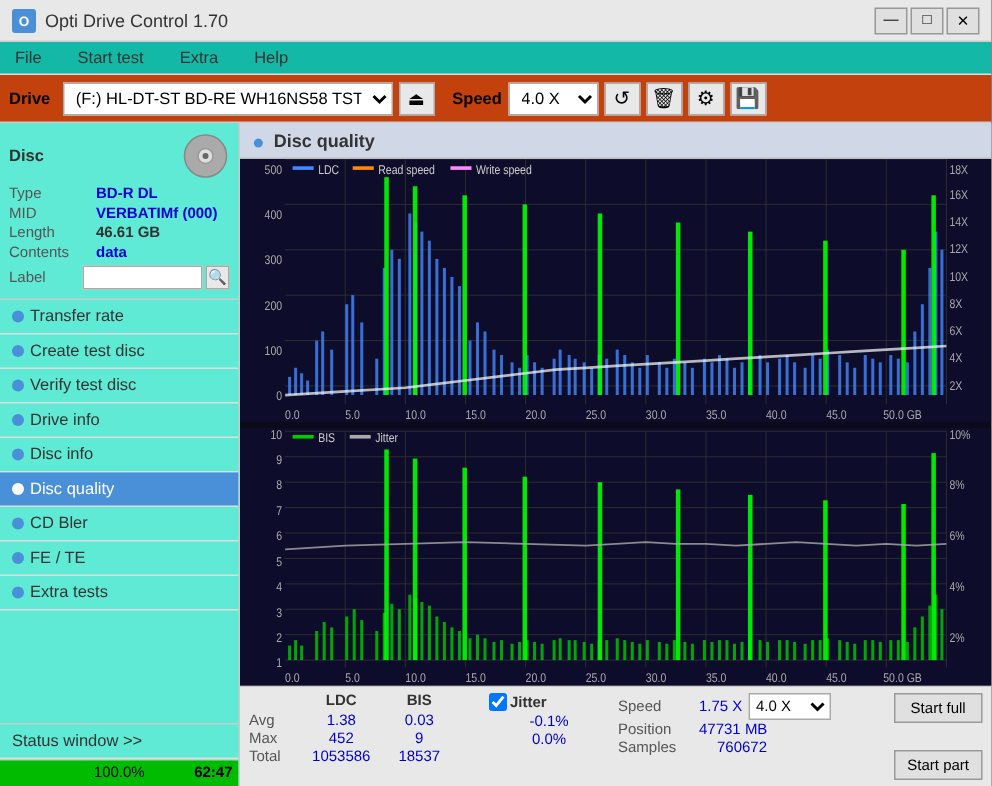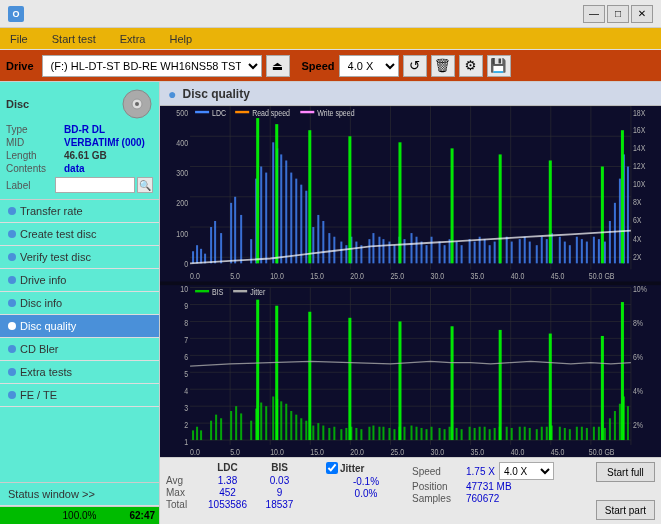--- a/index.html
+++ b/index.html
@@ -8,21 +8,21 @@
     
     .title-bar { background: #e8e8e8; height: 28px; display: flex; align-items: center; justify-content: space-between; padding: 0 8px; border-bottom: 1px solid #ccc; }
     .title-bar-left { display: flex; align-items: center; gap: 6px; }
     .title-bar-icon { width: 16px; height: 16px; background: #4a90d9; border-radius: 2px; font-size: 9px; display: flex; align-items: center; justify-content: center; color: white; font-weight: bold; }
     .title-text { font-size: 12px; color: #333; }
     .title-controls { display: flex; gap: 2px; }
     .title-btn { width: 22px; height: 18px; border: 1px solid #999; background: #e0e0e0; cursor: pointer; display: flex; align-items: center; justify-content: center; font-size: 10px; }
     .title-btn.close { background: #e0e0e0; }
     
     
-    .menu-bar { background: #eab308; height: 22px; display: flex; align-items: center; padding: 0 4px; border-bottom: 1px solid #ddd; gap: 12px; }
+    .menu-bar { background: #14b8a6; height: 22px; display: flex; align-items: center; padding: 0 4px; border-bottom: 1px solid #ddd; gap: 12px; }
     .menu-item { font-size: 11px; cursor: pointer; padding: 2px 6px; color: #333; }
     
     
     .toolbar { background: #c2410c; height: 32px; display: flex; align-items: center; padding: 0 6px; border-bottom: 1px solid #ccc; gap: 4px; }
     .toolbar-label { font-size: 11px; font-weight: bold; margin-right: 4px; }
     .drive-select { height: 22px; font-size: 11px; border: 1px solid #aaa; background: white; padding: 0 4px; flex: 1; max-width: 220px; }
     .toolbar-btn { height: 22px; width: 24px; border: 1px solid #aaa; background: #e8e8e8; cursor: pointer; display: flex; align-items: center; justify-content: center; font-size: 12px; }
     .speed-label { font-size: 11px; font-weight: bold; margin-left: 8px; }
     .speed-select { height: 22px; font-size: 11px; border: 1px solid #aaa; background: white; padding: 0 4px; width: 60px; }
     .toolbar-icon-btn { height: 22px; width: 24px; border: 1px solid #aaa; background: #e8e8e8; cursor: pointer; display: flex; align-items: center; justify-content: center; }
@@ -75,20 +75,21 @@
     .action-btn { height: 20px; font-size: 10px; border: 1px solid #999; background: #e0e0e0; cursor: pointer; padding: 0 8px; white-space: nowrap; }
     
     svg text { font-family: Arial, sans-serif; }
   </style>
 </head>
 <body>
 
 <div class="title-bar">
   <div class="title-bar-left">
     <div class="title-bar-icon">O</div>
+    <span class="title-text">Opti Drive Control 1.70</span>
   </div>
   <div class="title-controls">
     <button class="title-btn">—</button>
     <button class="title-btn">□</button>
     <button class="title-btn close">✕</button>
   </div>
 </div>
 
 <div class="menu-bar">
   <span class="menu-item">File</span>
@@ -172,25 +173,25 @@
     <div class="nav-item active">
       <span class="nav-dot"></span>
       <span>Disc quality</span>
     </div>
     <div class="nav-item">
       <span class="nav-dot"></span>
       <span>CD Bler</span>
     </div>
     <div class="nav-item">
       <span class="nav-dot"></span>
+      <span>FE / TE</span>
+    </div>
+    <div class="nav-item">
+      <span class="nav-dot"></span>
       <span>Extra tests</span>
-    </div>
-    <div class="nav-item">
-      <span class="nav-dot"></span>
-      <span>FE / TE</span>
     </div>
 
     <div class="status-section">
       <div class="status-window-btn">
         <span>Status window &gt;&gt;</span>
       </div>
       <div class="progress-bar-container">
         <div class="progress-bar-fill" style="width: 100%;"></div>
         <span class="progress-text">100.0%</span>
         <span class="time-display">62:47</span>
@@ -565,21 +566,21 @@
           <span style="color:#555; width:50px;">Speed</span>
           <span style="color:#0000cc;">1.75 X</span>
           <select style="height:18px; font-size:10px; border:1px solid #aaa; background:white; width:55px;">
             <option>4.0 X</option>
           </select>
         </div>
         <div style="display:flex; gap:4px; align-items:center;">
           <span style="color:#555; width:50px;">Position</span>
           <span style="color:#0000cc;">47731 MB</span>
         </div>
-        <div style="display:flex; gap:4px; align-items:center;">
+        <div style="display:flex; gap:16px; align-items:center;">
           <span style="color:#555; width:50px;">Samples</span>
           <span style="color:#0000cc;">760672</span>
         </div>
       </div>
 
       <div style="display:flex; flex-direction:column; gap:18px; margin-left:auto;">
         <button class="action-btn">Start full</button>
         <button class="action-btn">Start part</button>
       </div>
 

